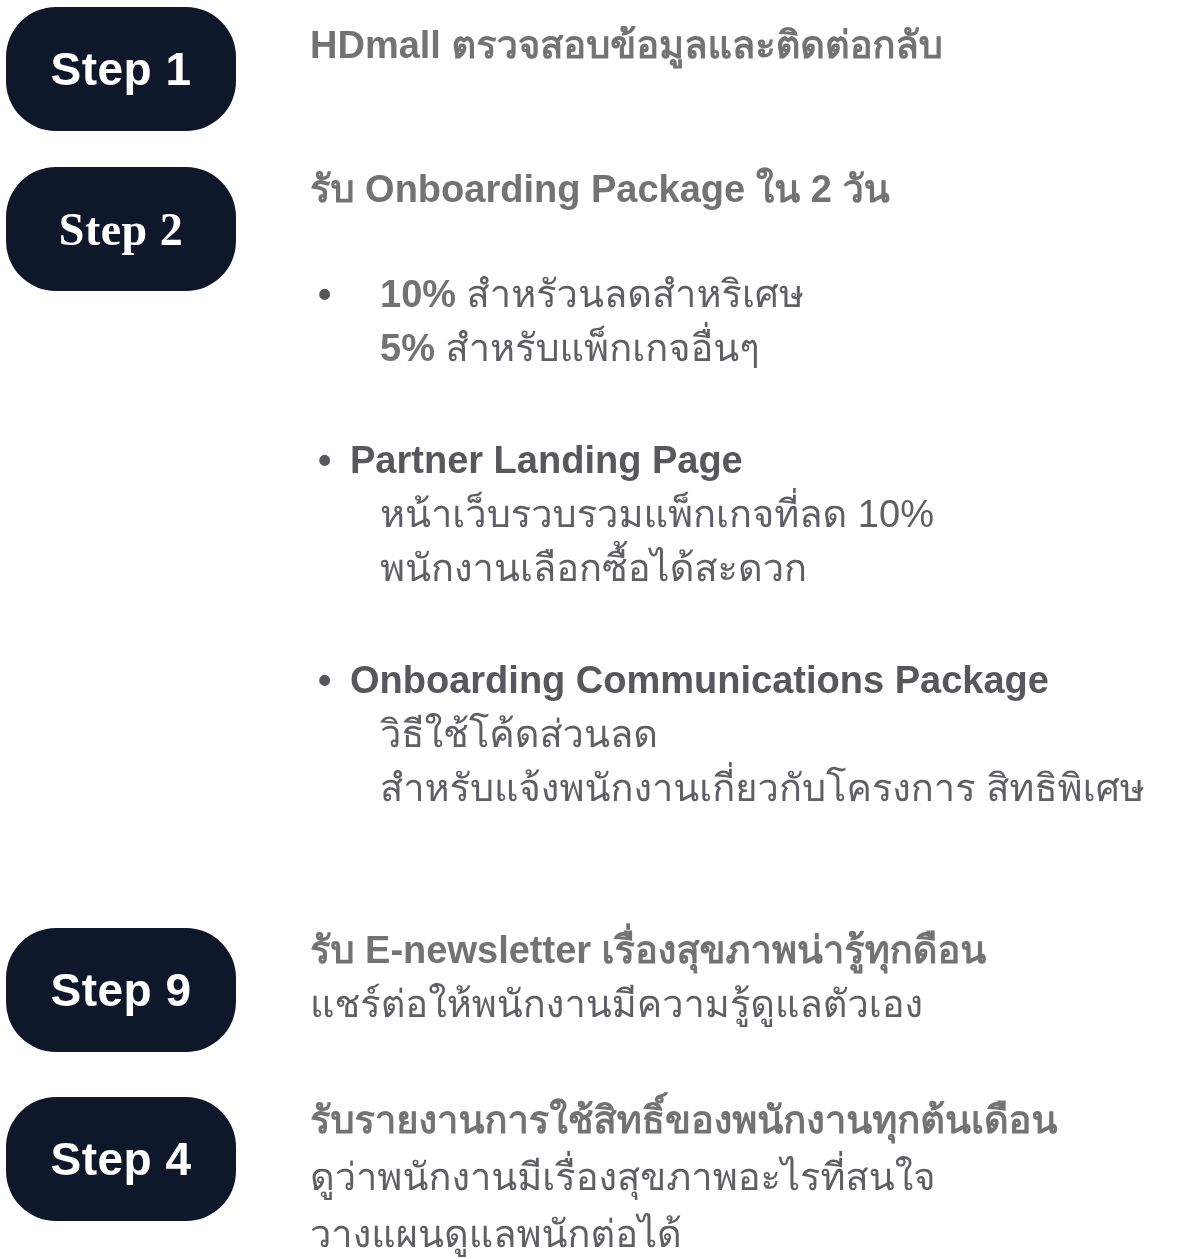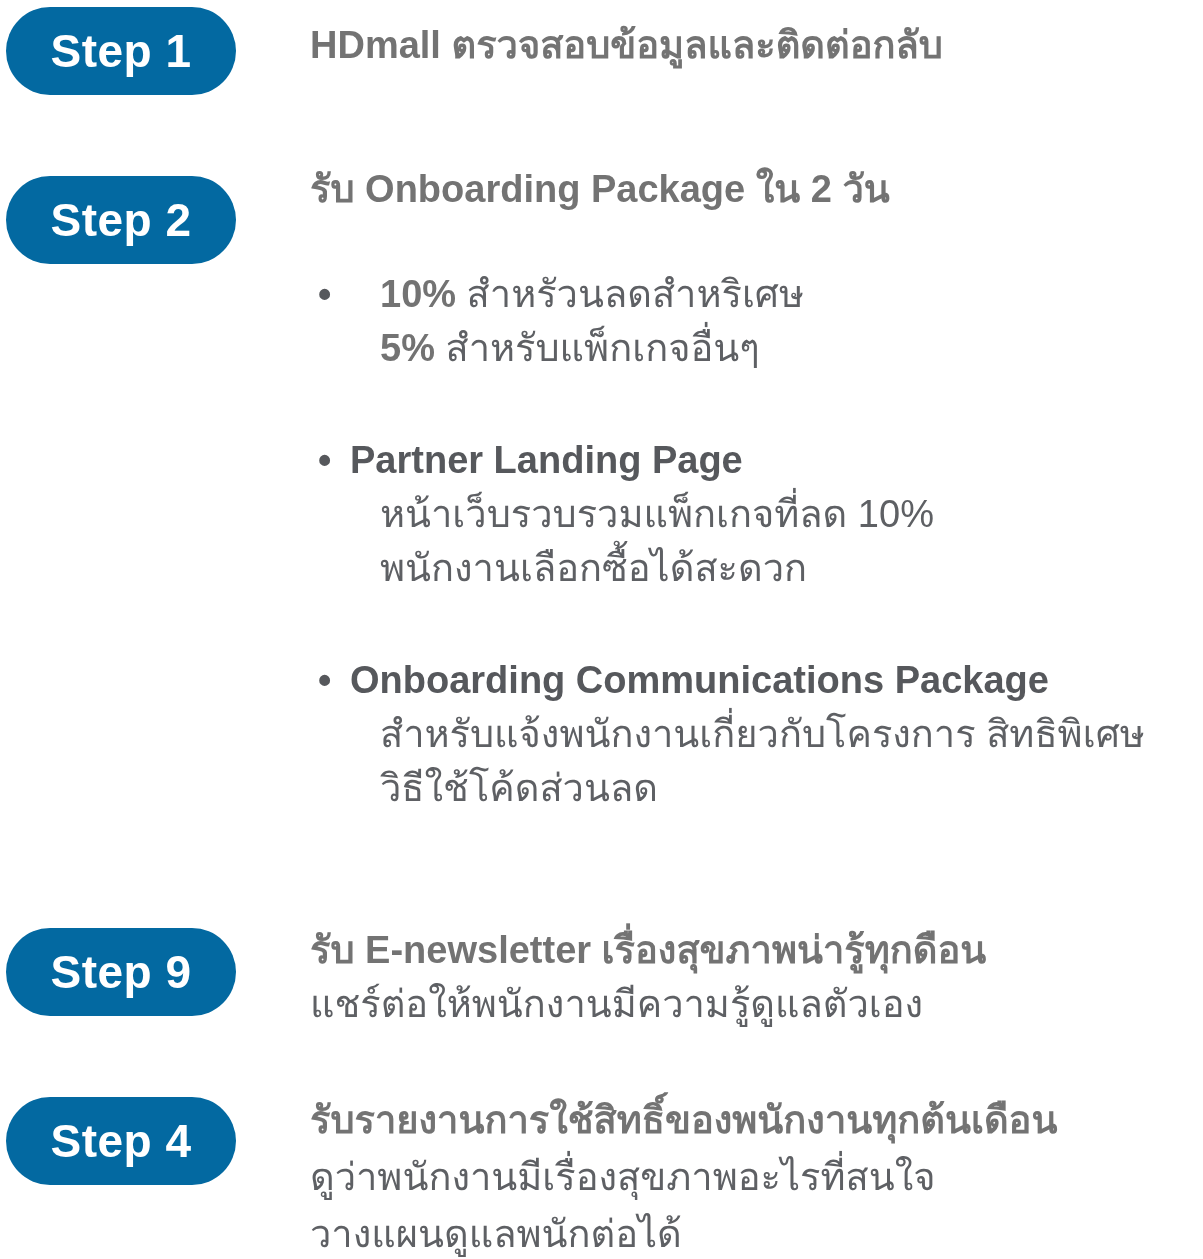--- a/index.html
+++ b/index.html
@@ -12,35 +12,35 @@
     width: 1203px;
     height: 1259px;
     background: #ffffff;
     font-family: "Liberation Sans", "DejaVu Sans", sans-serif;
     overflow: hidden;
   }
   .pill {
     position: absolute;
     left: 6px;
     width: 230px;
-    height: 88px;
-    background: #0369a1;
+    height: 124px;
+    background: #0f172a;
     border-radius: 50px;
     display: flex;
     align-items: center;
     justify-content: center;
   }
   .pill-label {
     color: #ffffff;
     font-size: 46px;
     font-weight: 700;
     letter-spacing: 0.5px;
   }
   .pill-1 { top: 7px; }
-  .pill-2 { top: 176px; }
+  .pill-2 { top: 167px; font-family: Liberation Serif, serif; }
   .pill-3 { top: 928px; }
   .pill-4 { top: 1097px; }
 
   .txt {
     position: absolute;
     left: 310px;
     color: #5e6064;
     font-size: 38px;
     line-height: 54px;
     white-space: nowrap;
@@ -115,24 +115,24 @@
       <div class="bullet-line">
         <span class="b"></span><span>พนักงานเลือกซื้อได้สะดวก</span>
       </div>
     </div>
 
     <div class="bullet">
       <div class="bullet-title">
         <span class="bullet-dot">•</span><span>Onboarding Communications Package</span>
       </div>
       <div class="bullet-line">
-        <span class="b"></span><span>สำหรับแจ้งพนักงานเกี่ยวกับโครงการ สิทธิพิเศษ</span>
+        <span class="b"></span><span>วิธีใช้โค้ดส่วนลด</span>
       </div>
       <div class="bullet-line">
-        <span class="b"></span><span>วิธีใช้โค้ดส่วนลด</span>
+        <span class="b"></span><span>สำหรับแจ้งพนักงานเกี่ยวกับโครงการ สิทธิพิเศษ</span>
       </div>
     </div>
 
   </div>
 
   <div class="txt t-step3">
     <div class="bold">รับ E-newsletter เรื่องสุขภาพน่ารู้ทุกดือน</div>
     <div>แชร์ต่อให้พนักงานมีความรู้ดูแลตัวเอง</div>
   </div>
 

